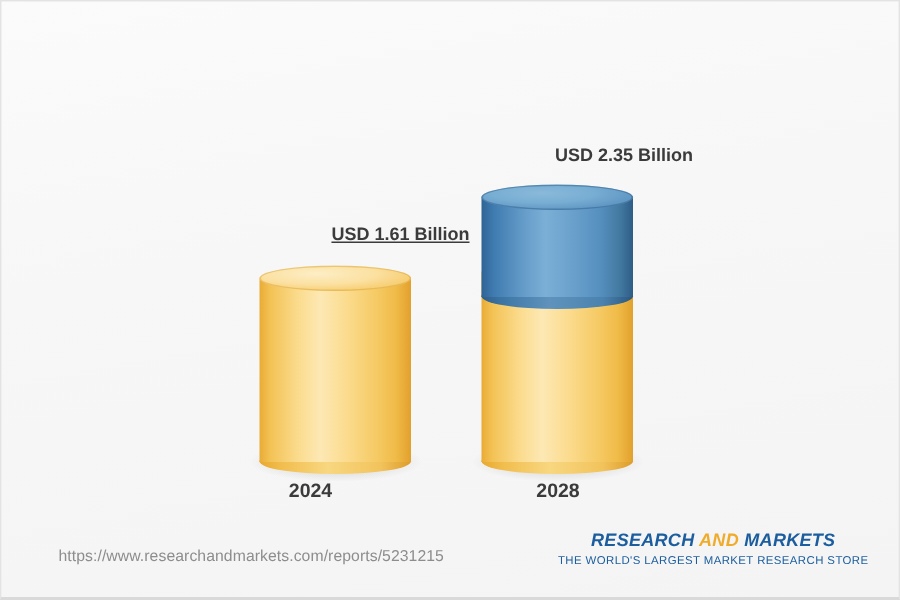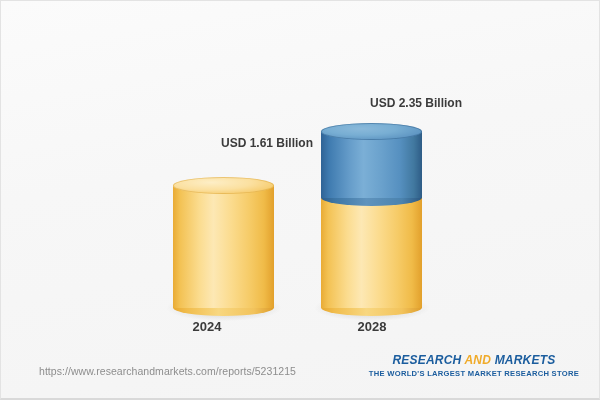--- a/index.html
+++ b/index.html
@@ -161,35 +161,35 @@
     letter-spacing: 0.2px;
     color: #1b5d9e;
     white-space: nowrap;
     line-height: 1.05;
     font-style: italic;
   }
   #logo-and { color: #f0ab2a; }
   #logo-tagline {
     margin-top: 2px;
     font-size: 7.6px;
-    font-weight: bold;
+    font-weight: normal;
     letter-spacing: 0.28px;
     color: #1b5d9e;
     white-space: nowrap;
   }
 </style>
 </head>
 <body>
 
 <div id="page">
 
 
   <div id="plot">
 
-    <div class="value-label" style="left: 132px; top: 135px;">USD 1.61 Billion</div>
+    <div class="value-label" style="left: 132px; top: 148px; text-decoration: underline;">USD 1.61 Billion</div>
 
     <div class="ground-shadow" style="left: 166px; top: 294px; width: 114px; height: 26px;"></div>
 
     <div class="cylinder" style="left: 172px; top: 176px; width: 101px; height: 131px;">
 
       <div class="cyl-seg" style="top: 0; height: 131px;">
         <div class="cyl-cap cap-yellow-bottom" style="bottom: -8px; height: 17px;"></div>
         <div class="cyl-body fill-yellow" style="top: 8px; height: 123px;"></div>
         <div class="cyl-cap cap-yellow" style="top: 0; height: 17px;"></div>
       </div>

